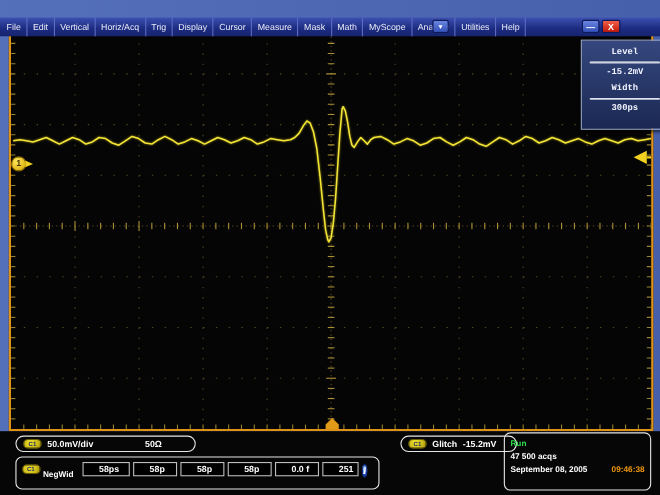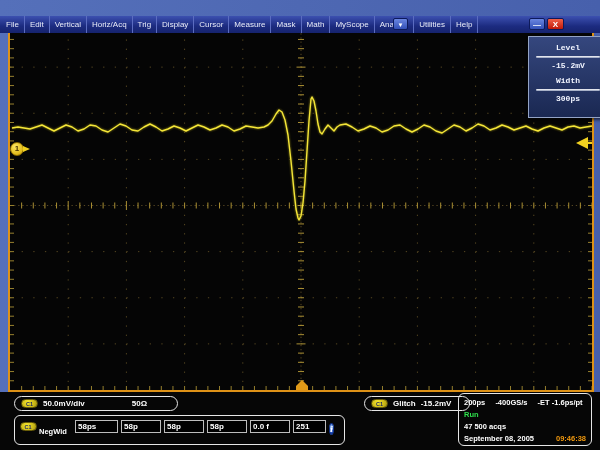--- a/index.html
+++ b/index.html
@@ -78,21 +78,21 @@
   .table-panel{
     position:absolute;left:14px;top:23px;width:331px;height:30px;
     border:1px solid #e6e6e6;border-radius:6px;box-sizing:border-box;padding:1px 2px;
   }
   .t-row{display:grid;grid-template-columns:22px 36px 46px 43px 43px 43px 43px 36px 24px;align-items:center;}
   .t-head{height:12px;color:#f2f2f2;font-size:7.5px;font-weight:bold;text-align:center;}
   .t-vals{height:15px;}
   .t-name{color:#fff;font-size:7.5px;font-weight:bold;margin-top:10px;}
   .t-cell{
     height:11px;background:#000;border:1px solid #bdbdbd;color:#fff;
-    font-size:8px;font-weight:bold;line-height:11px;padding-left:2px;margin-right:3px;
+    font-size:8px;font-weight:bold;line-height:11px;padding-left:14px;margin-right:3px;
   }
   .t-badge-cell{display:flex;justify-content:center;}
   .info-icon{
     width:11px;height:11px;border-radius:50%;margin:0 auto;
     background:radial-gradient(circle at 35% 30%,#a0c6f8,#2a5ad0 65%,#123898);
     border:1px solid #0c2c80;color:#fff;text-align:center;line-height:11px;
     font-size:8px;font-style:italic;font-family:"DejaVu Serif",serif;font-weight:bold;
   }
   
   .info-panel{
@@ -462,25 +462,20 @@
         <span class="t-cell">58p</span>
         <span class="t-cell">58p</span>
         <span class="t-cell">58p</span>
         <span class="t-cell">0.0 f</span>
         <span class="t-cell">251</span>
         <span><span class="info-icon">i</span></span>
       </div>
     </div>
 
     <div class="info-panel">
-      <div class="ip-line">
-        <span>200ps</span><span class="gap"></span>
-        <span>-400GS/s</span><span class="gap"></span>
-        <span>-ET -1.6ps/pt</span>
-      </div>
       <div class="ip-line run">Run</div>
       <div class="ip-line">47 500 acqs</div>
       <div class="ip-line dateline">
         <span>September 08, 2005</span>
         <span class="time">09:46:38</span>
       </div>
     </div>
 
   </div>
 </div>

